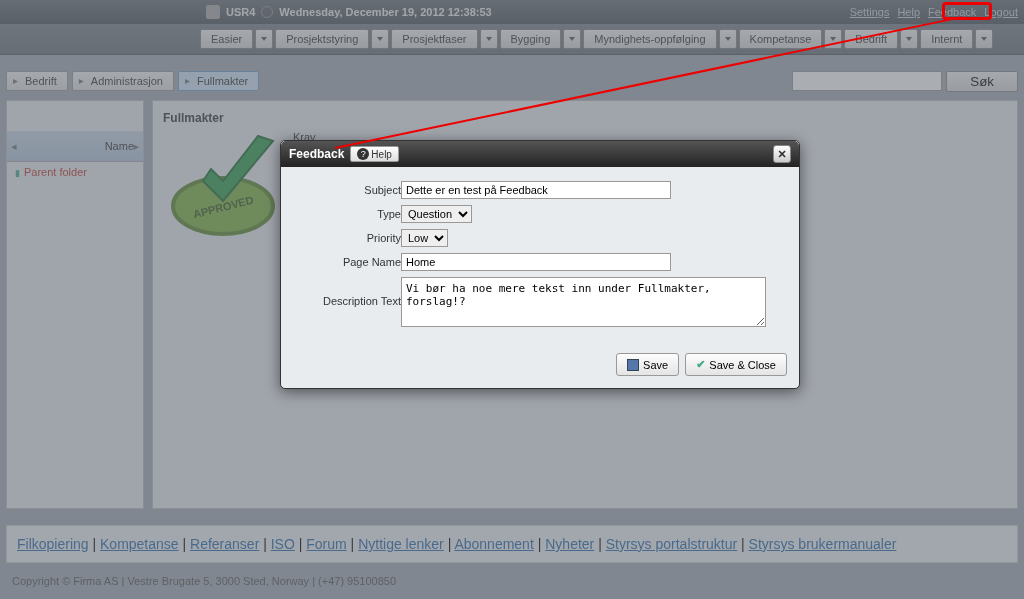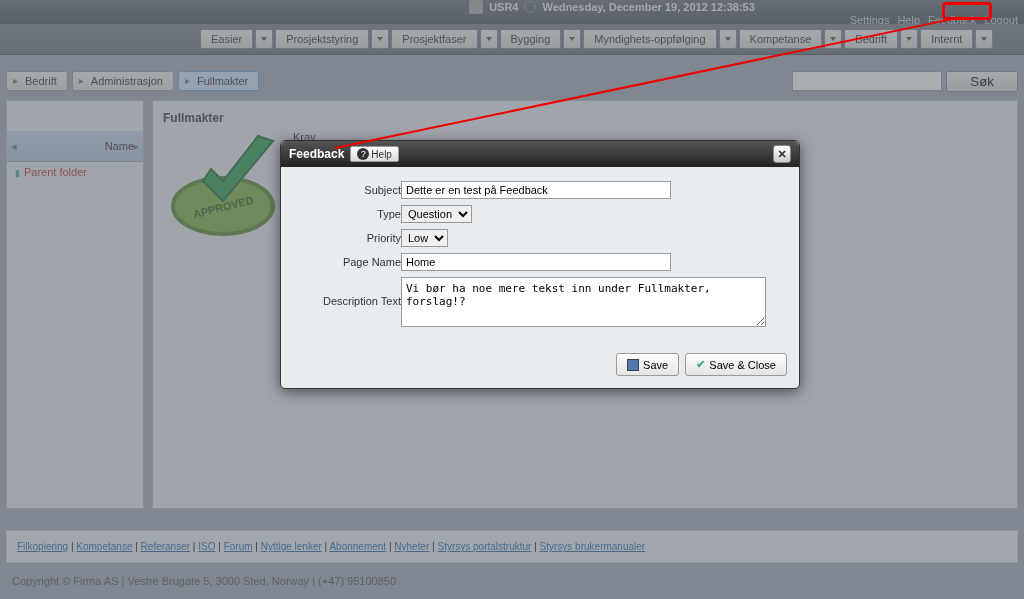--- a/index.html
+++ b/index.html
@@ -1,19 +1,19 @@
 <!DOCTYPE html>
 <html><head>
 <meta charset="utf-8">
 <style>
 * { box-sizing: border-box; margin: 0; padding: 0; }
 body { font-family: Arial, sans-serif; font-size: 11px; background: #a5acb3; width: 1024px; height: 599px; overflow: hidden; position: relative; }
 
 
-.topbar { position: absolute; top: 0; left: 0; right: 0; height: 24px; background: linear-gradient(#6b7178, #4e545b); display: flex; align-items: center; color: #ddd; padding: 0 6px; flex-direction: column; }
+.topbar { position: absolute; top: 0; left: 0; right: 0; height: 24px; background: linear-gradient(#6b7178, #4e545b); display: flex; align-items: center; color: #ddd; padding: 0 6px; }
 .topbar .left { display: flex; align-items: center; gap: 6px; margin-left: 200px; }
 .topbar .user-icon { width: 14px; height: 14px; background: #aaa; border-radius: 2px; display:inline-block; }
 .topbar .globe-icon { width: 12px; height: 12px; border: 1px solid #999; border-radius: 50%; display:inline-block; }
 .topbar .user { font-weight: bold; color: #eee; }
 .topbar .date { font-weight: bold; color: #eee; }
 .topbar .right { margin-left: auto; display: flex; gap: 8px; }
 .topbar .right a { color: #cdd3da; text-decoration: underline; cursor: pointer; }
 
 
 .menubar { position: absolute; top: 24px; left: 0; right: 0; height: 31px; background: linear-gradient(#7d848b, #6c737a); display: flex; align-items: center; padding-left: 200px; gap: 2px; border-bottom: 1px solid #555; }
@@ -41,21 +41,21 @@
 .sidebar .hdr::before { content:"◂"; position:absolute; left:4px; color:#777; }
 .sidebar .hdr::after { content:"▸"; position:absolute; right:4px; color:#777; }
 .sidebar .item { padding:4px 8px; color:#c0392b; cursor:pointer; }
 .sidebar .item::before { content:"▮"; color:#4a8; margin-right:4px; font-size:9px; }
 .content { flex:1; background:#e8ecef; border:1px solid #bbb; padding:10px; position:relative; }
 .content h3 { font-size:12px; font-weight:bold; color:#333; margin-bottom:6px; }
 .content .stamp { position:absolute; top:20px; left:10px; width:140px; height:120px; }
 
 
 .footer { position:absolute; bottom:0; left:0; right:0; }
-.footer .links { background:#eef1f4; border:1px solid #ccc; margin:0 6px; padding:10px; font-size:10px; }
+.footer .links { background:#eef1f4; border:1px solid #ccc; margin:0 6px; padding:10px; font-size:14px; }
 .footer .links a { color:#2a6aa8; text-decoration:underline; cursor:pointer; }
 .footer .copy { text-align:left; color:#555; padding:12px; font-size:11px; }
 
 
 .overlay { position:absolute; inset:0; background:rgba(100,106,114,0.55); }
 
 
 .dialog { position:absolute; top:140px; left:280px; width:520px; background:#e8ecef; border:1px solid #333; border-radius:5px; box-shadow:0 3px 14px rgba(0,0,0,0.5); }
 .dialog .title { background:linear-gradient(#555,#222); color:#fff; padding:4px 8px; display:flex; align-items:center; border-radius:5px 5px 0 0; position:relative; }
 .dialog .title .ttxt { font-weight:bold; font-size:12px; }

